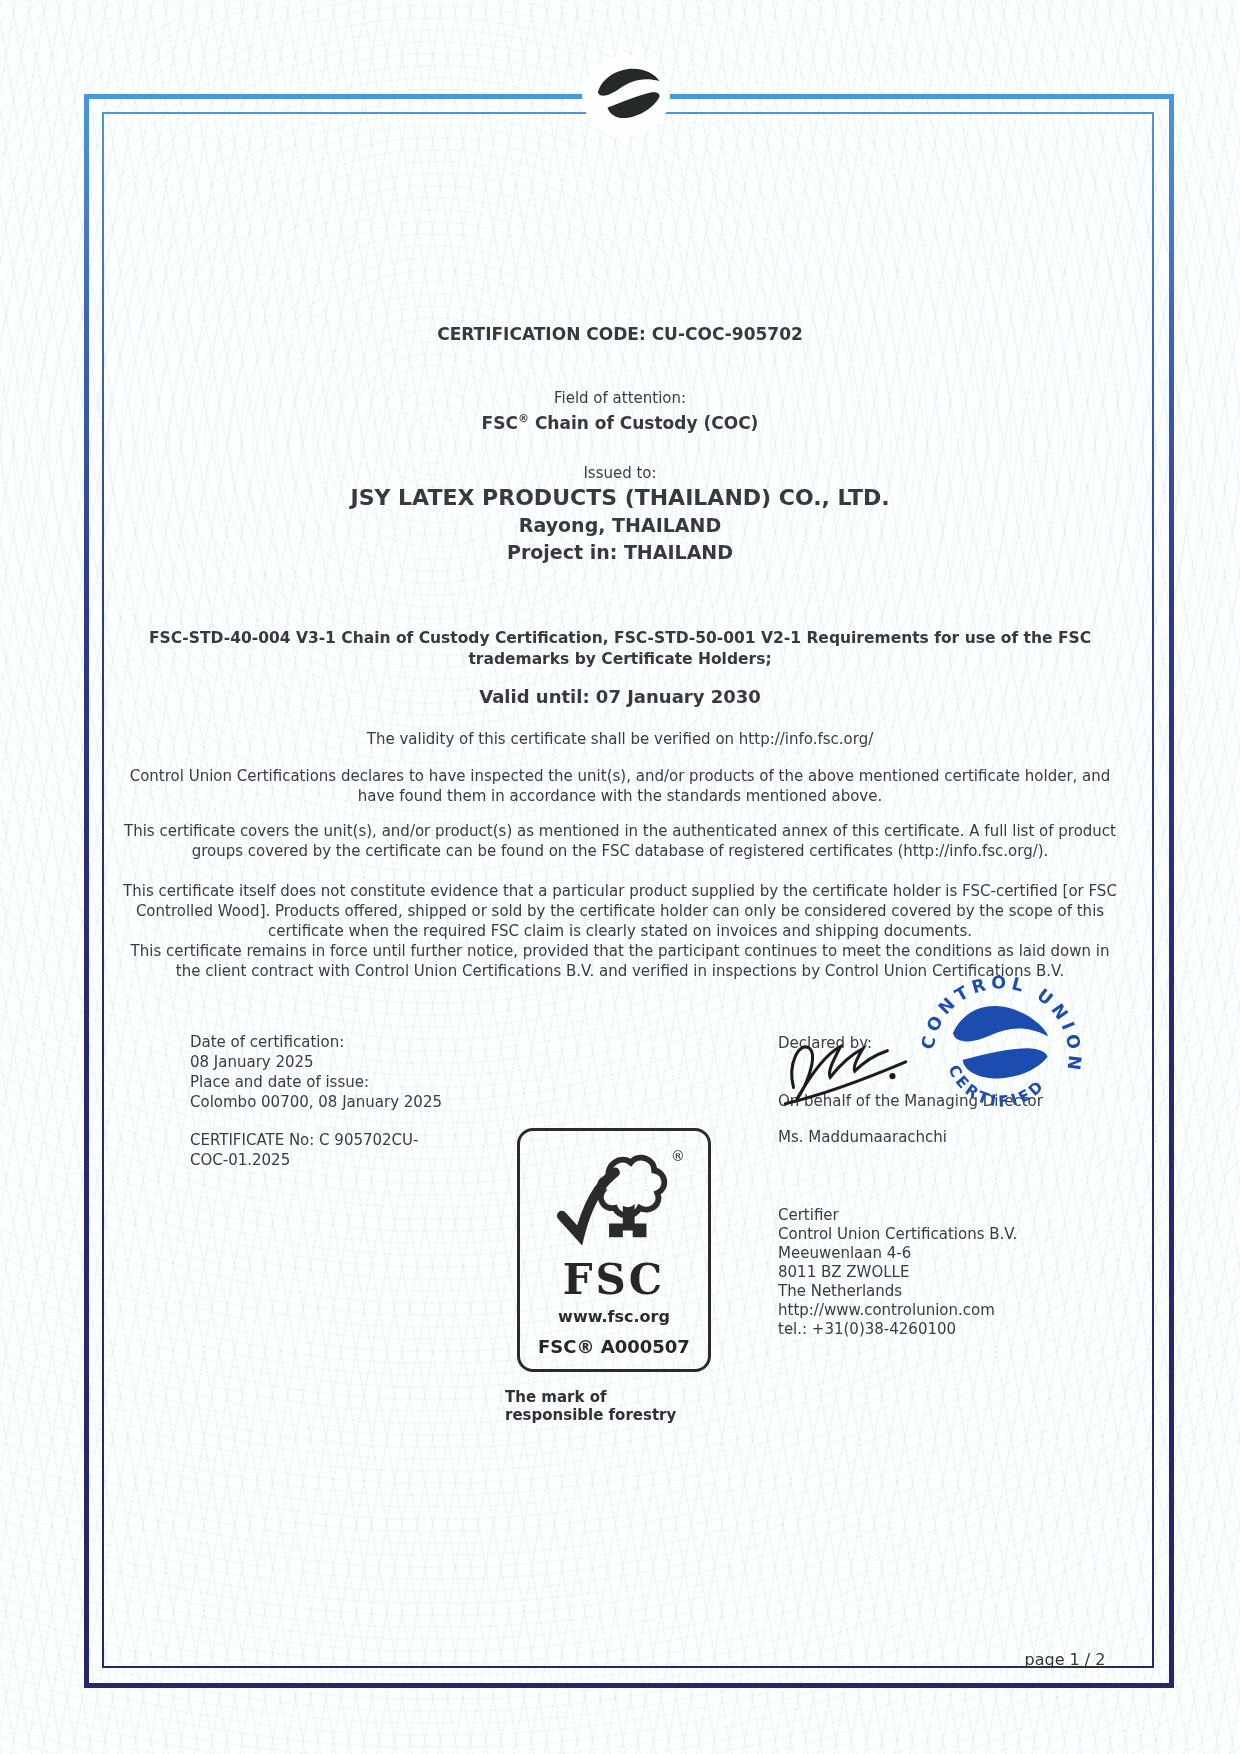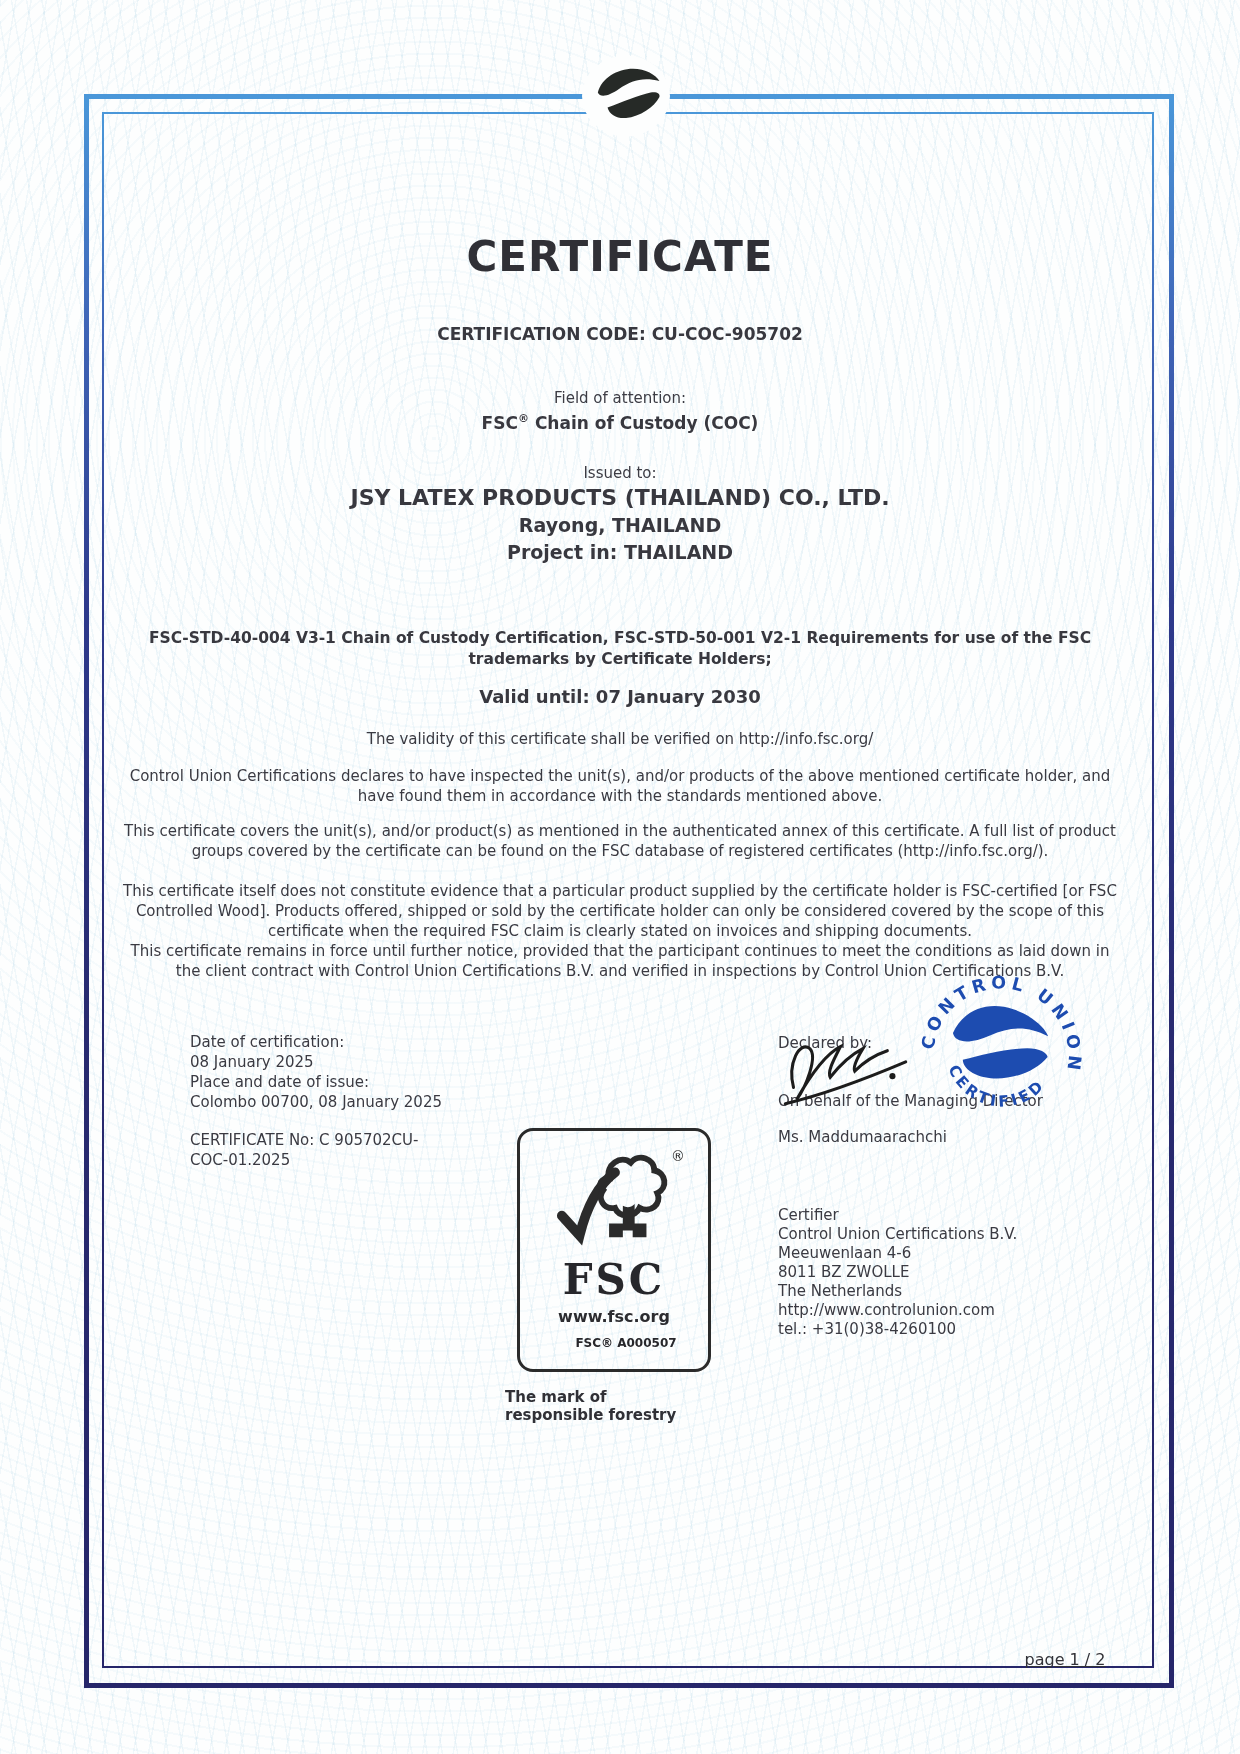--- a/index.html
+++ b/index.html
@@ -41,21 +41,21 @@
   .certifier-line { line-height:19px; }
   .fsc-box {
     position:absolute; left:517px; top:1128px; width:188px; height:238px;
     border:3px solid #2b2b2b; border-radius:16px; z-index:2; text-align:center;
   }
   .fsc-word { position:absolute; top:124px; left:0; width:100%; text-align:center;
     font-family:"DejaVu Serif", serif; font-size:42px; font-weight:bold; color:#27272b; letter-spacing:3px; }
   .fsc-url { position:absolute; top:176px; left:0; width:100%; text-align:center;
     font-size:16px; font-weight:bold; color:#2c2c30; }
   .fsc-lic { position:absolute; top:205px; left:0; width:100%; text-align:center;
-    font-size:12px; font-weight:bold; color:#27272b;padding-left:12px; }
+    font-size:18px; font-weight:bold; color:#27272b; }
   .fsc-tagline { position:absolute; left:505px; top:1388px; width:212px; text-align:left;
     font-size:15px; font-weight:bold; line-height:18px; color:#303036; z-index:2; }
   .footer-page { position:absolute; left:1000px; top:1650px; width:130px; text-align:center;
     font-size:16px; color:#333339; z-index:3;text-decoration:underline; }
   svg { display:block; }
   .top-logo { position:absolute; left:578px; top:52px; width:96px; height:88px; z-index:4; }
   .stamp { position:absolute; left:920px; top:968px; width:164px; height:164px; z-index:3; }
   .signature { position:absolute; left:762px; top:1016px; width:165px; height:102px; z-index:3; }
 </style>
 </head>
@@ -67,21 +67,20 @@
   <div class="inner-frame"></div>
 
   <div class="top-logo">
     <svg viewBox="0 0 100 100" width="96" height="88">
       <ellipse cx="50" cy="50" rx="50" ry="46" fill="#fdfefe"></ellipse>
       <path d="M18,46 C22,30 40,19 58,19 C72,19 84,26 88,33 C70,28 56,32 42,42 C32,49 21,53 18,46 Z" fill="#262a27"></path>
       <path d="M29,63 C46,57 64,49 78,46 C85,45 89,47 88,51 C82,63 66,73 50,75 C40,76 31,71 29,63 Z" fill="#262a27"></path>
     </svg>
   </div>
 
-  <div class="center-line title" style="top:232px">CERTIFICATE</div>
   <div class="center-line code" style="top:324px">CERTIFICATION CODE: CU-COC-905702</div>
 
   <div class="center-line small-label" style="top:389px">Field of attention:</div>
   <div class="center-line foa" style="top:412px"><span>FSC</span><sup>®</sup>&nbsp;<span>Chain of Custody (COC)</span></div>
 
   <div class="center-line small-label" style="top:464px">Issued to:</div>
   <div class="center-line company" style="top:485px">JSY LATEX PRODUCTS (THAILAND) CO., LTD.</div>
   <div class="center-line loc" style="top:514px">Rayong, THAILAND</div>
   <div class="center-line loc" style="top:541px">Project in: THAILAND</div>
 

